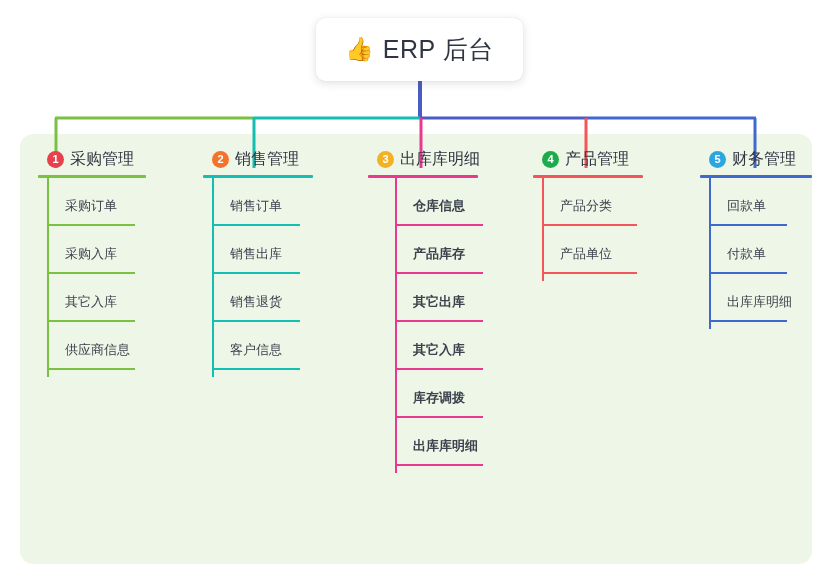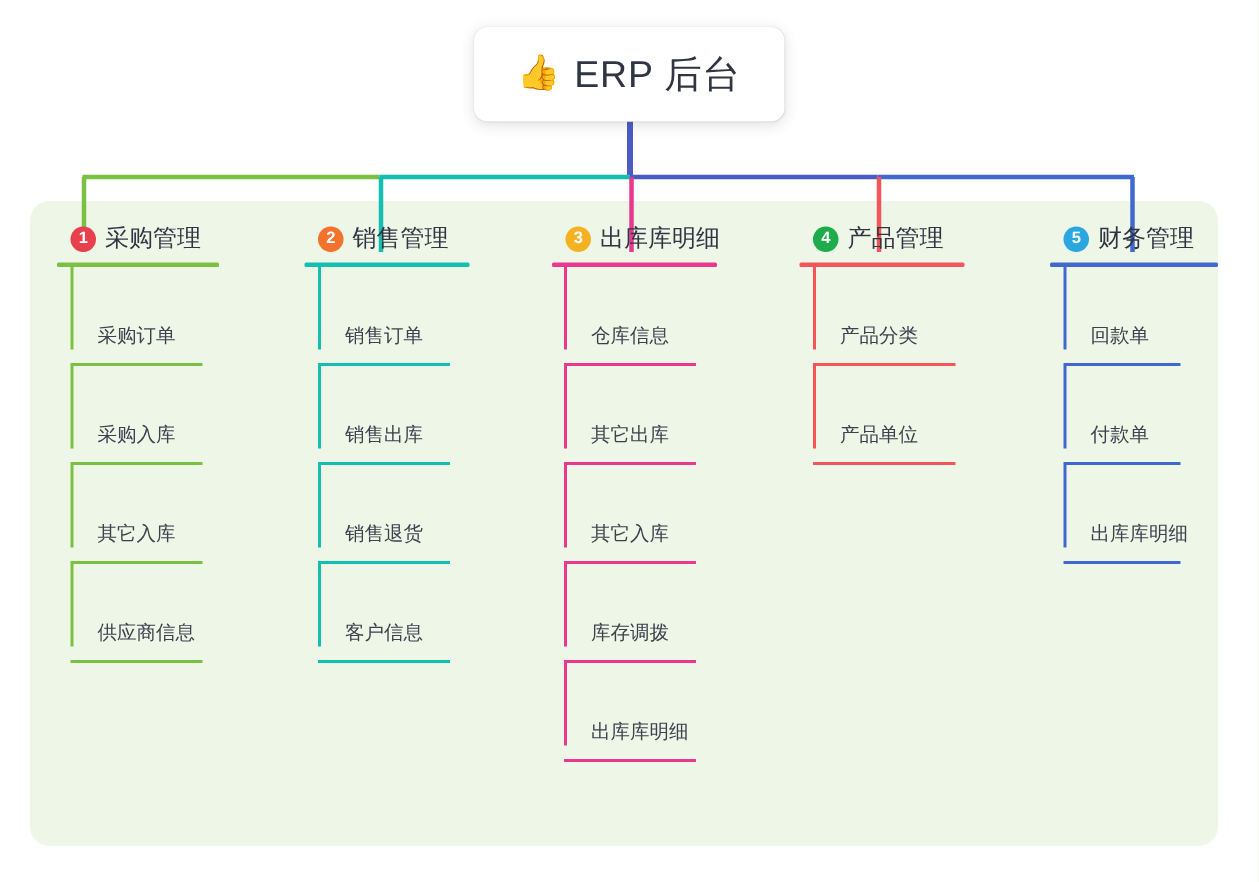--- a/index.html
+++ b/index.html
@@ -68,21 +68,21 @@
     font-size:16px;color:#2f3542;
   }
   .head-rule{
     height:3px;border-radius:1px;
     margin-top:4px;
   }
 
   .leaves{position:relative;}
   .leaf{
     position:relative;
-    height:66px;
+    height:48px;
   }
   .leaf-spine{
     position:absolute;left:0;top:0;width:2px;height:55px;
   }
   .leaf-label{
     position:absolute;
     left:18px;bottom:11px;
     font-size:13px;color:#3b414d;
     white-space:nowrap;
   }
@@ -175,24 +175,29 @@
             <div class="leaf-rule" style="width: 88px; background: rgb(19, 191, 176);"></div>
           </div>
         </div>
       </div>
       <div class="col" style="left: 368px; top: 147px;">
         <div class="col-head">
           <span class="badge" style="background: rgb(244, 178, 35);">3</span>
           <span class="col-title">出库库明细</span>
         </div>
         <div class="head-rule" style="width: 110px; background: rgb(232, 57, 143);"></div>
-        <div class="leaves" style="margin-left: 8px;">
+        <div class="leaves" style="margin-left: 27px; font-weight: bold;">
           <div class="leaf">
             <div class="leaf-spine" style="background: rgb(232, 57, 143);"></div>
             <div class="leaf-label">仓库信息</div>
+            <div class="leaf-rule" style="width: 88px; background: rgb(232, 57, 143);"></div>
+          </div>
+          <div class="leaf">
+            <div class="leaf-spine" style="background: rgb(232, 57, 143);"></div>
+            <div class="leaf-label">产品库存</div>
             <div class="leaf-rule" style="width: 88px; background: rgb(232, 57, 143);"></div>
           </div>
           <div class="leaf">
             <div class="leaf-spine" style="background: rgb(232, 57, 143);"></div>
             <div class="leaf-label">其它出库</div>
             <div class="leaf-rule" style="width: 88px; background: rgb(232, 57, 143);"></div>
           </div>
           <div class="leaf">
             <div class="leaf-spine" style="background: rgb(232, 57, 143);"></div>
             <div class="leaf-label">其它入库</div>

